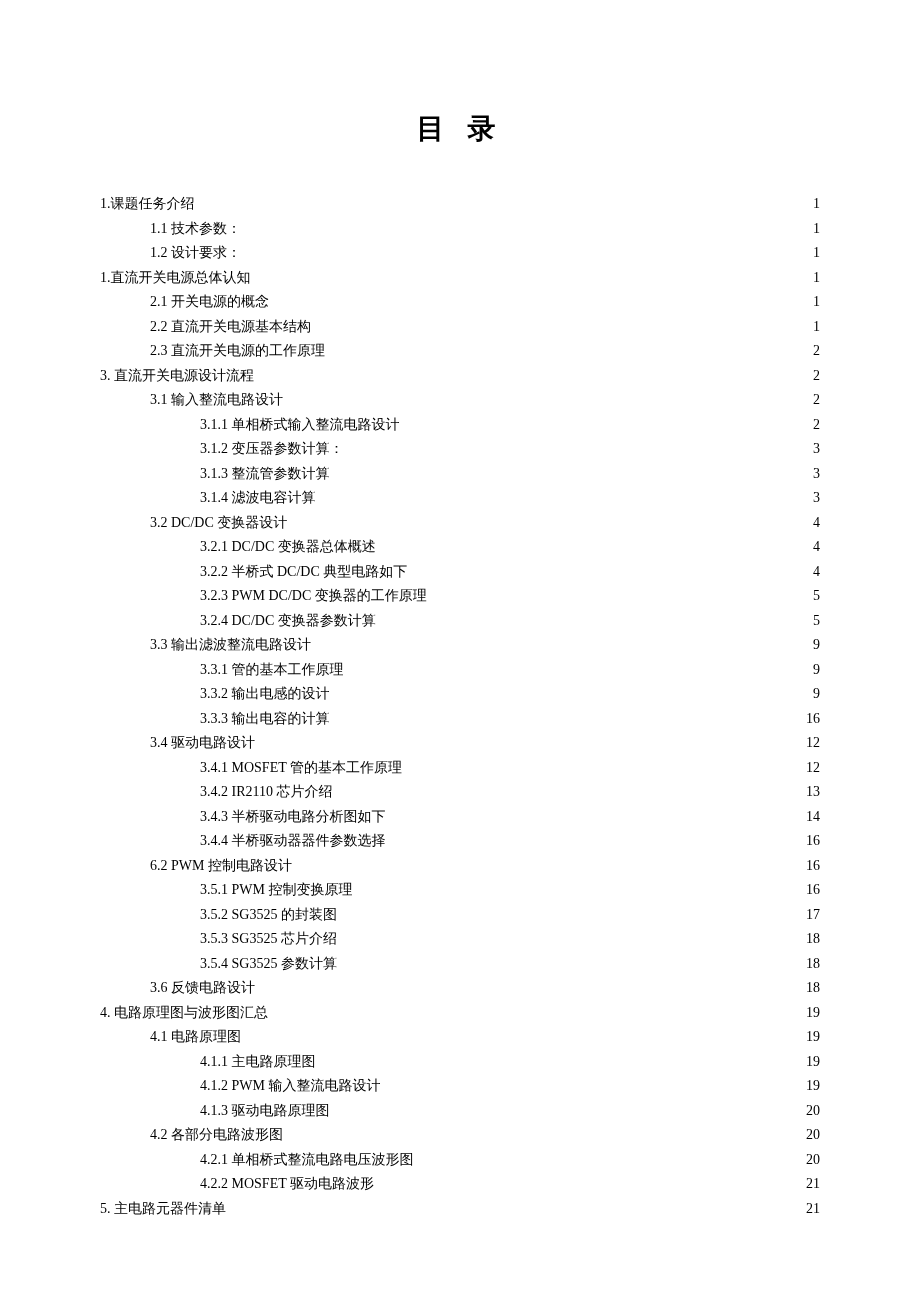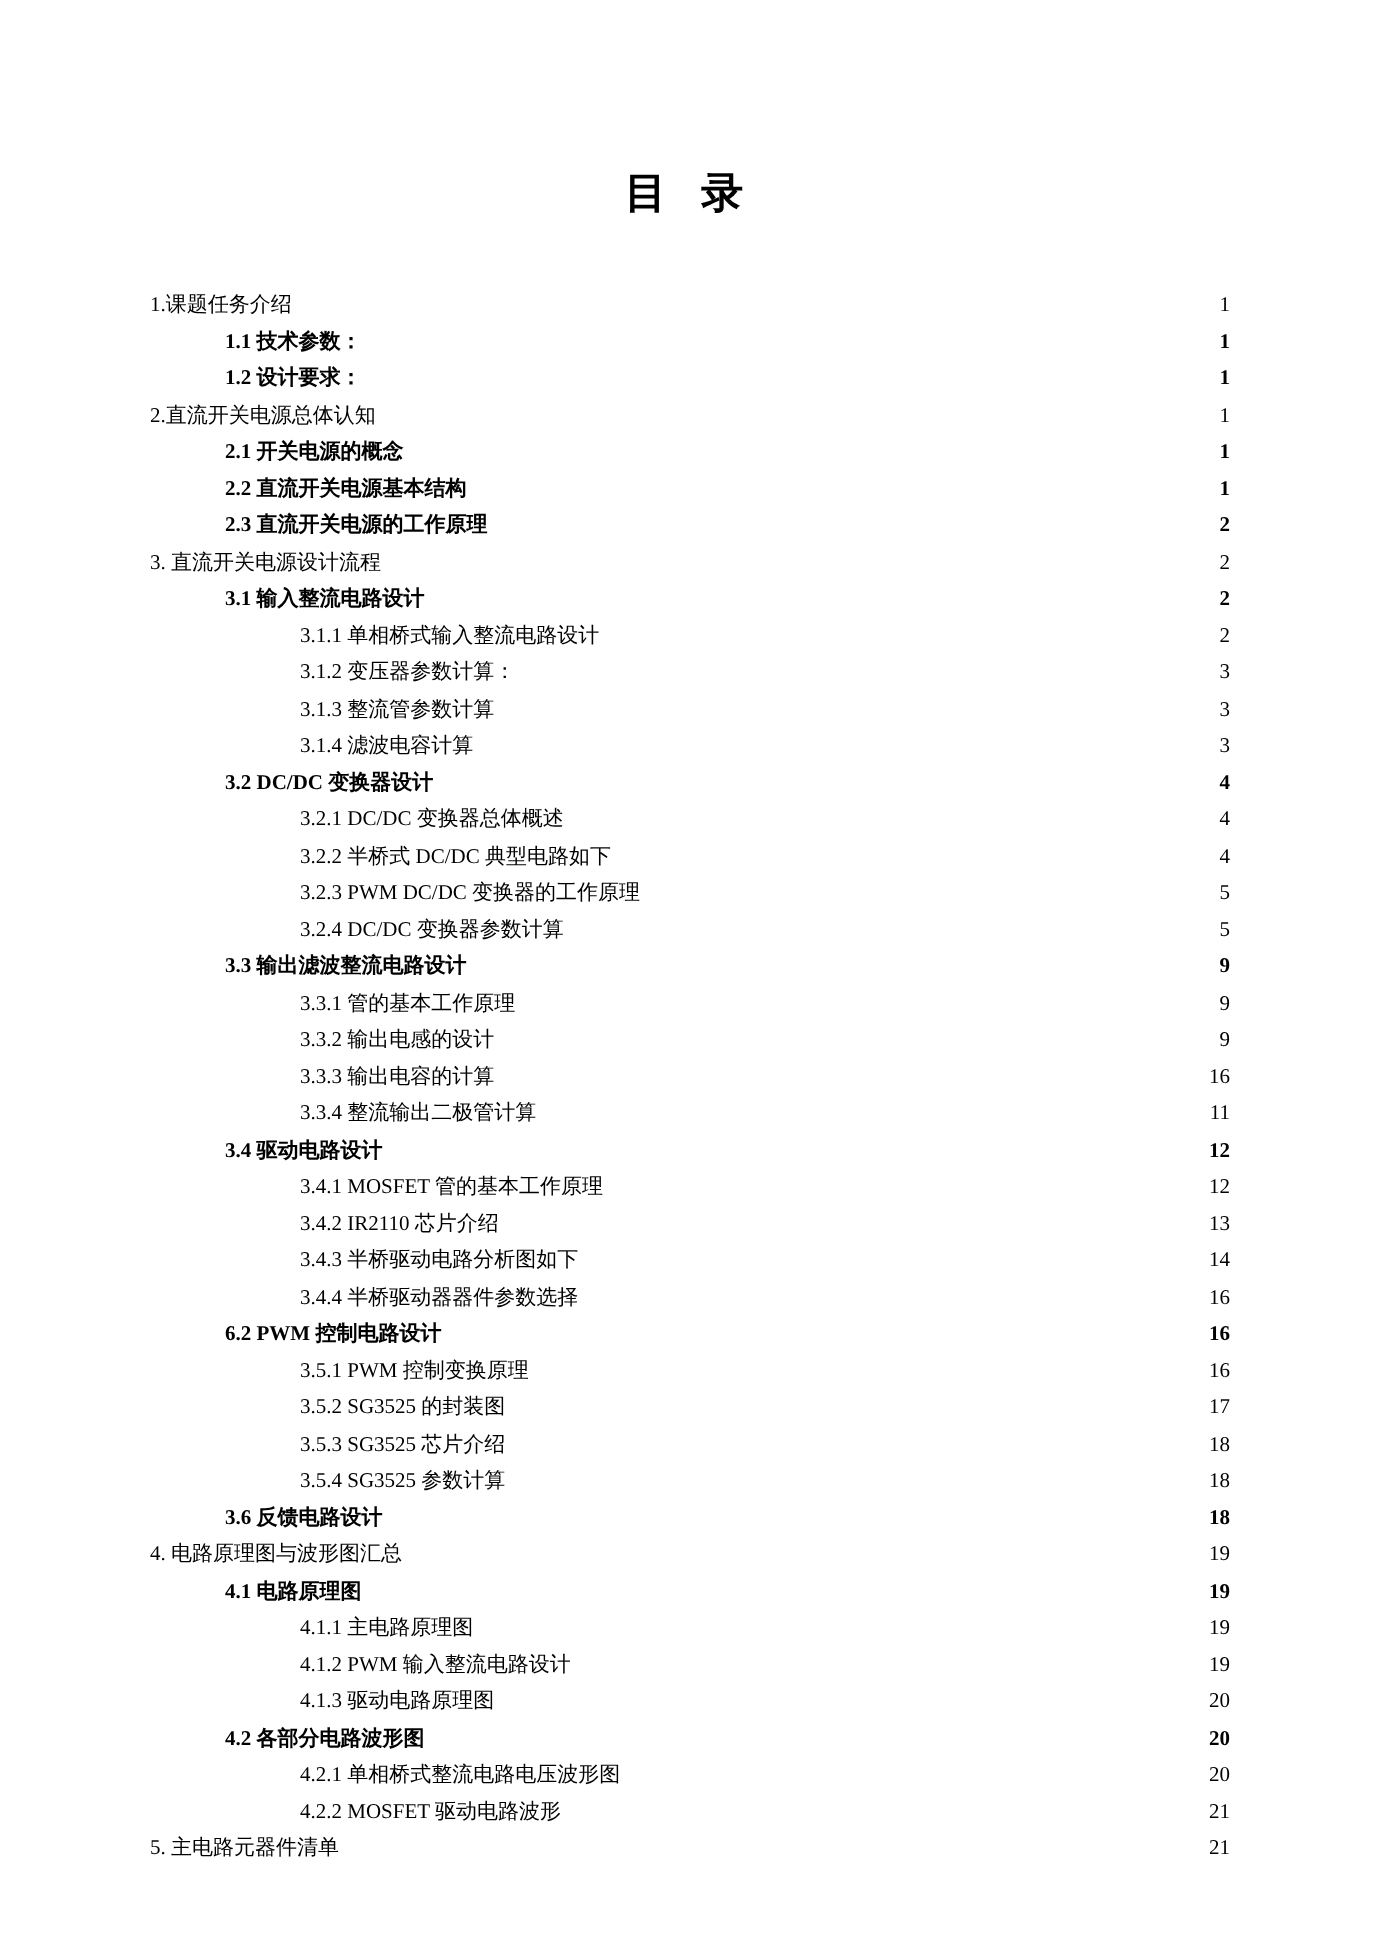--- a/index.html
+++ b/index.html
@@ -45,21 +45,21 @@
       top: -1px;
     }
     .toc-dots::before {
       content: "..........................................................................................................................................................................................................................................................................";
     }
     .toc-page {
       flex-shrink: 0;
       padding-left: 2px;
     }
     .level-1 { padding-left: 0; }
-    .level-2 { padding-left: 50px; font-weight: bold; }
+    .level-2 { padding-left: 50px; }
     .level-3 { padding-left: 100px; }
   </style>
 </head>
 <body>
 
 <div class="doc-title">目 录</div>
 
 <div id="toc-container">
     <div class="toc-line level-1">
       <span class="toc-text">1.课题任务介绍</span>
@@ -70,21 +70,21 @@
       <span class="toc-text">1.1 技术参数：</span>
       <span class="toc-dots"></span>
       <span class="toc-page">1</span>
     </div>
     <div class="toc-line level-2">
       <span class="toc-text">1.2 设计要求：</span>
       <span class="toc-dots"></span>
       <span class="toc-page">1</span>
     </div>
     <div class="toc-line level-1">
-      <span class="toc-text">2.直流开关电源总体认知</span>
+      <span class="toc-text">1.直流开关电源总体认知</span>
       <span class="toc-dots"></span>
       <span class="toc-page">1</span>
     </div>
     <div class="toc-line level-2">
       <span class="toc-text">2.1 开关电源的概念</span>
       <span class="toc-dots"></span>
       <span class="toc-page">1</span>
     </div>
     <div class="toc-line level-2">
       <span class="toc-text">2.2 直流开关电源基本结构</span>
@@ -163,25 +163,20 @@
     </div>
     <div class="toc-line level-3">
       <span class="toc-text">3.3.2 输出电感的设计</span>
       <span class="toc-dots"></span>
       <span class="toc-page">9</span>
     </div>
     <div class="toc-line level-3">
       <span class="toc-text">3.3.3 输出电容的计算</span>
       <span class="toc-dots"></span>
       <span class="toc-page">16</span>
-    </div>
-    <div class="toc-line level-3">
-      <span class="toc-text">3.3.4 整流输出二极管计算</span>
-      <span class="toc-dots"></span>
-      <span class="toc-page">11</span>
     </div>
     <div class="toc-line level-2">
       <span class="toc-text">3.4 驱动电路设计</span>
       <span class="toc-dots"></span>
       <span class="toc-page">12</span>
     </div>
     <div class="toc-line level-3">
       <span class="toc-text">3.4.1 MOSFET 管的基本工作原理</span>
       <span class="toc-dots"></span>
       <span class="toc-page">12</span>

